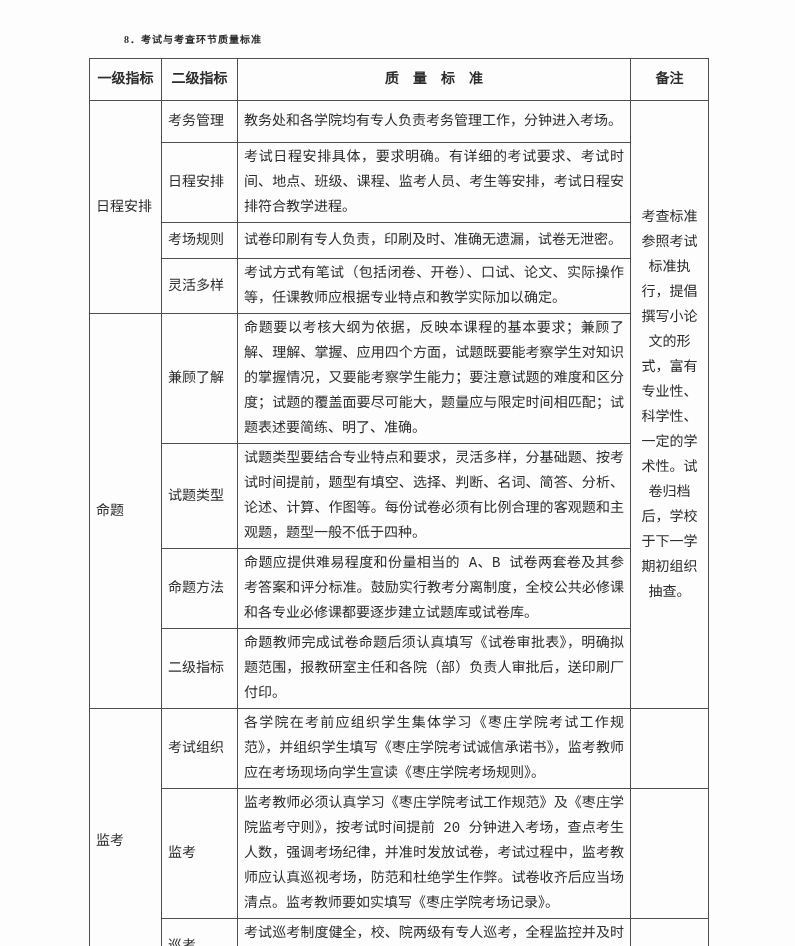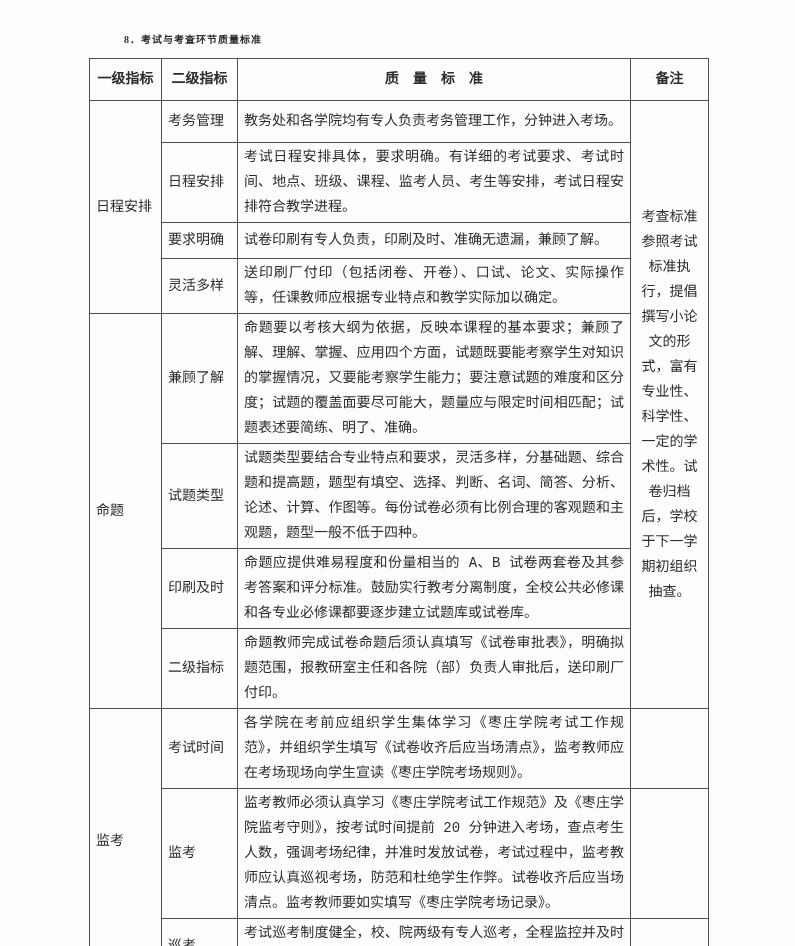--- a/index.html
+++ b/index.html
@@ -105,50 +105,50 @@
       <td class="c" rowspan="4">日程安排</td>
       <td class="c">考务管理</td>
       <td class="std">教务处和各学院均有专人负责考务管理工作，分钟进入考场。</td>
       <td class="remark" rowspan="8">考查标准参照考试标准执行，提倡撰写小论文的形式，富有专业性、科学性、一定的学术性。试卷归档后，学校于下一学期初组织抽查。</td>
     </tr>
     <tr class="r1">
       <td class="c">日程安排</td>
       <td class="std">考试日程安排具体，要求明确。有详细的考试要求、考试时间、地点、班级、课程、监考人员、考生等安排，考试日程安排符合教学进程。</td>
     </tr>
     <tr class="r2">
-      <td class="c">要求明确</td>
-      <td class="std">试卷印刷有专人负责，印刷及时、准确无遗漏，兼顾了解。</td>
+      <td class="c">考场规则</td>
+      <td class="std">试卷印刷有专人负责，印刷及时、准确无遗漏，试卷无泄密。</td>
     </tr>
     <tr class="r3">
       <td class="c">灵活多样</td>
-      <td class="std">送印刷厂付印（包括闭卷、开卷）、口试、论文、实际操作等，任课教师应根据专业特点和教学实际加以确定。</td>
+      <td class="std">考试方式有笔试（包括闭卷、开卷）、口试、论文、实际操作等，任课教师应根据专业特点和教学实际加以确定。</td>
     </tr>
 
     <tr class="r4">
       <td class="c" rowspan="4">命题</td>
       <td class="c">兼顾了解</td>
       <td class="std">命题要以考核大纲为依据，反映本课程的基本要求；兼顾了解、理解、掌握、应用四个方面，试题既要能考察学生对知识的掌握情况，又要能考察学生能力；要注意试题的难度和区分度；试题的覆盖面要尽可能大，题量应与限定时间相匹配；试题表述要简练、明了、准确。</td>
     </tr>
     <tr class="r5">
       <td class="c">试题类型</td>
-      <td class="std">试题类型要结合专业特点和要求，灵活多样，分基础题、综合题和提高题，题型有填空、选择、判断、名词、简答、分析、论述、计算、作图等。每份试卷必须有比例合理的客观题和主观题，题型一般不低于四种。</td>
+      <td class="std">试题类型要结合专业特点和要求，灵活多样，分基础题、按考试时间提前，题型有填空、选择、判断、名词、简答、分析、论述、计算、作图等。每份试卷必须有比例合理的客观题和主观题，题型一般不低于四种。</td>
     </tr>
     <tr class="r6">
-      <td class="c">印刷及时</td>
+      <td class="c">命题方法</td>
       <td class="std">命题应提供难易程度和份量相当的 A、B 试卷两套卷及其参考答案和评分标准。鼓励实行教考分离制度，全校公共必修课和各专业必修课都要逐步建立试题库或试卷库。</td>
     </tr>
     <tr class="r7">
       <td class="c">二级指标</td>
       <td class="std">命题教师完成试卷命题后须认真填写《试卷审批表》，明确拟题范围，报教研室主任和各院（部）负责人审批后，送印刷厂付印。</td>
     </tr>
 
     <tr class="r8">
       <td class="c" rowspan="3">监考</td>
-      <td class="c">考试时间</td>
-      <td class="std">各学院在考前应组织学生集体学习《枣庄学院考试工作规范》，并组织学生填写《试卷收齐后应当场清点》，监考教师应在考场现场向学生宣读《枣庄学院考场规则》。</td>
+      <td class="c">考试组织</td>
+      <td class="std">各学院在考前应组织学生集体学习《枣庄学院考试工作规范》，并组织学生填写《枣庄学院考试诚信承诺书》，监考教师应在考场现场向学生宣读《枣庄学院考场规则》。</td>
       <td class="remark"></td>
     </tr>
     <tr class="r9">
       <td class="c">监考</td>
       <td class="std">监考教师必须认真学习《枣庄学院考试工作规范》及《枣庄学院监考守则》，按考试时间提前 20 分钟进入考场，查点考生人数，强调考场纪律，并准时发放试卷，考试过程中，监考教师应认真巡视考场，防范和杜绝学生作弊。试卷收齐后应当场清点。监考教师要如实填写《枣庄学院考场记录》。</td>
       <td class="remark"></td>
     </tr>
     <tr class="r10">
       <td class="c">巡考</td>
       <td class="std">考试巡考制度健全，校、院两级有专人巡考，全程监控并及时发现和妥善处理考试过程中出现的问题。</td>

